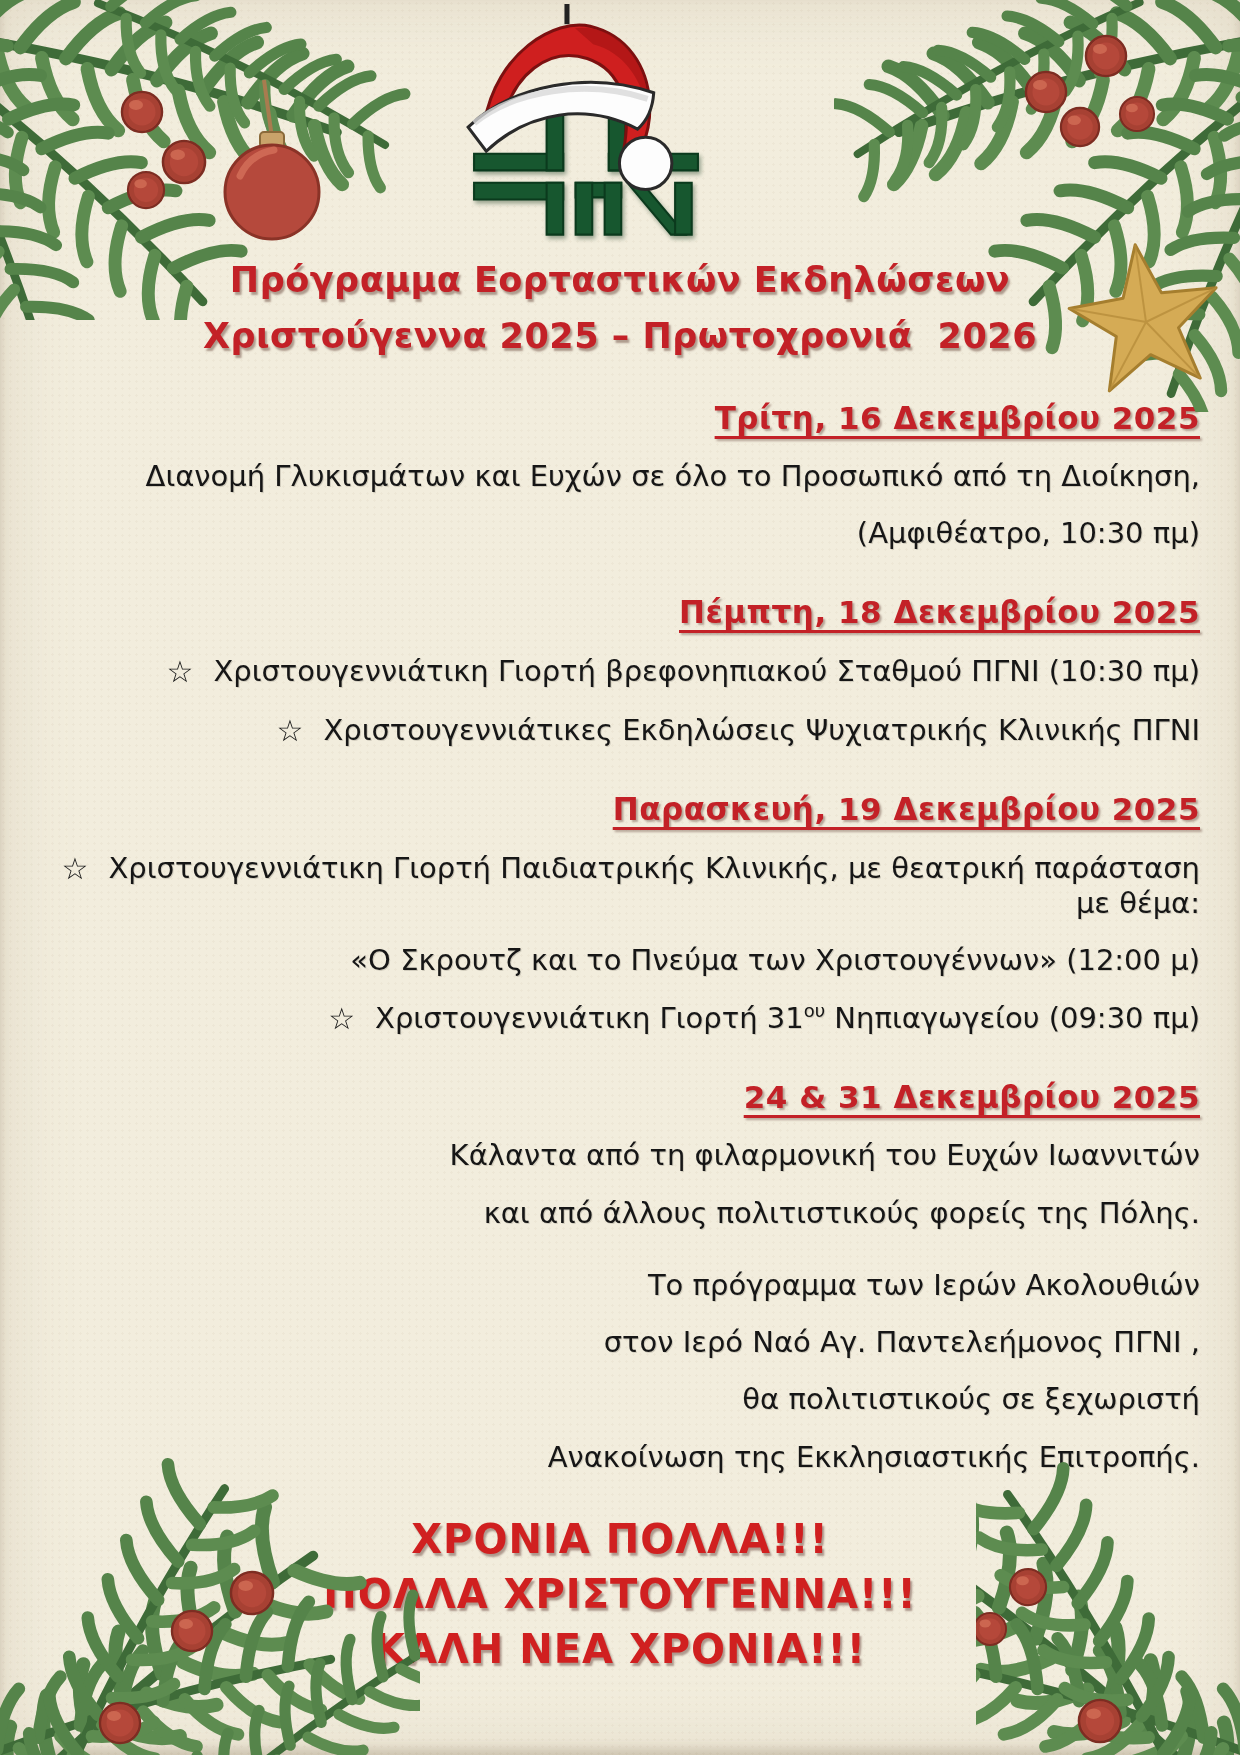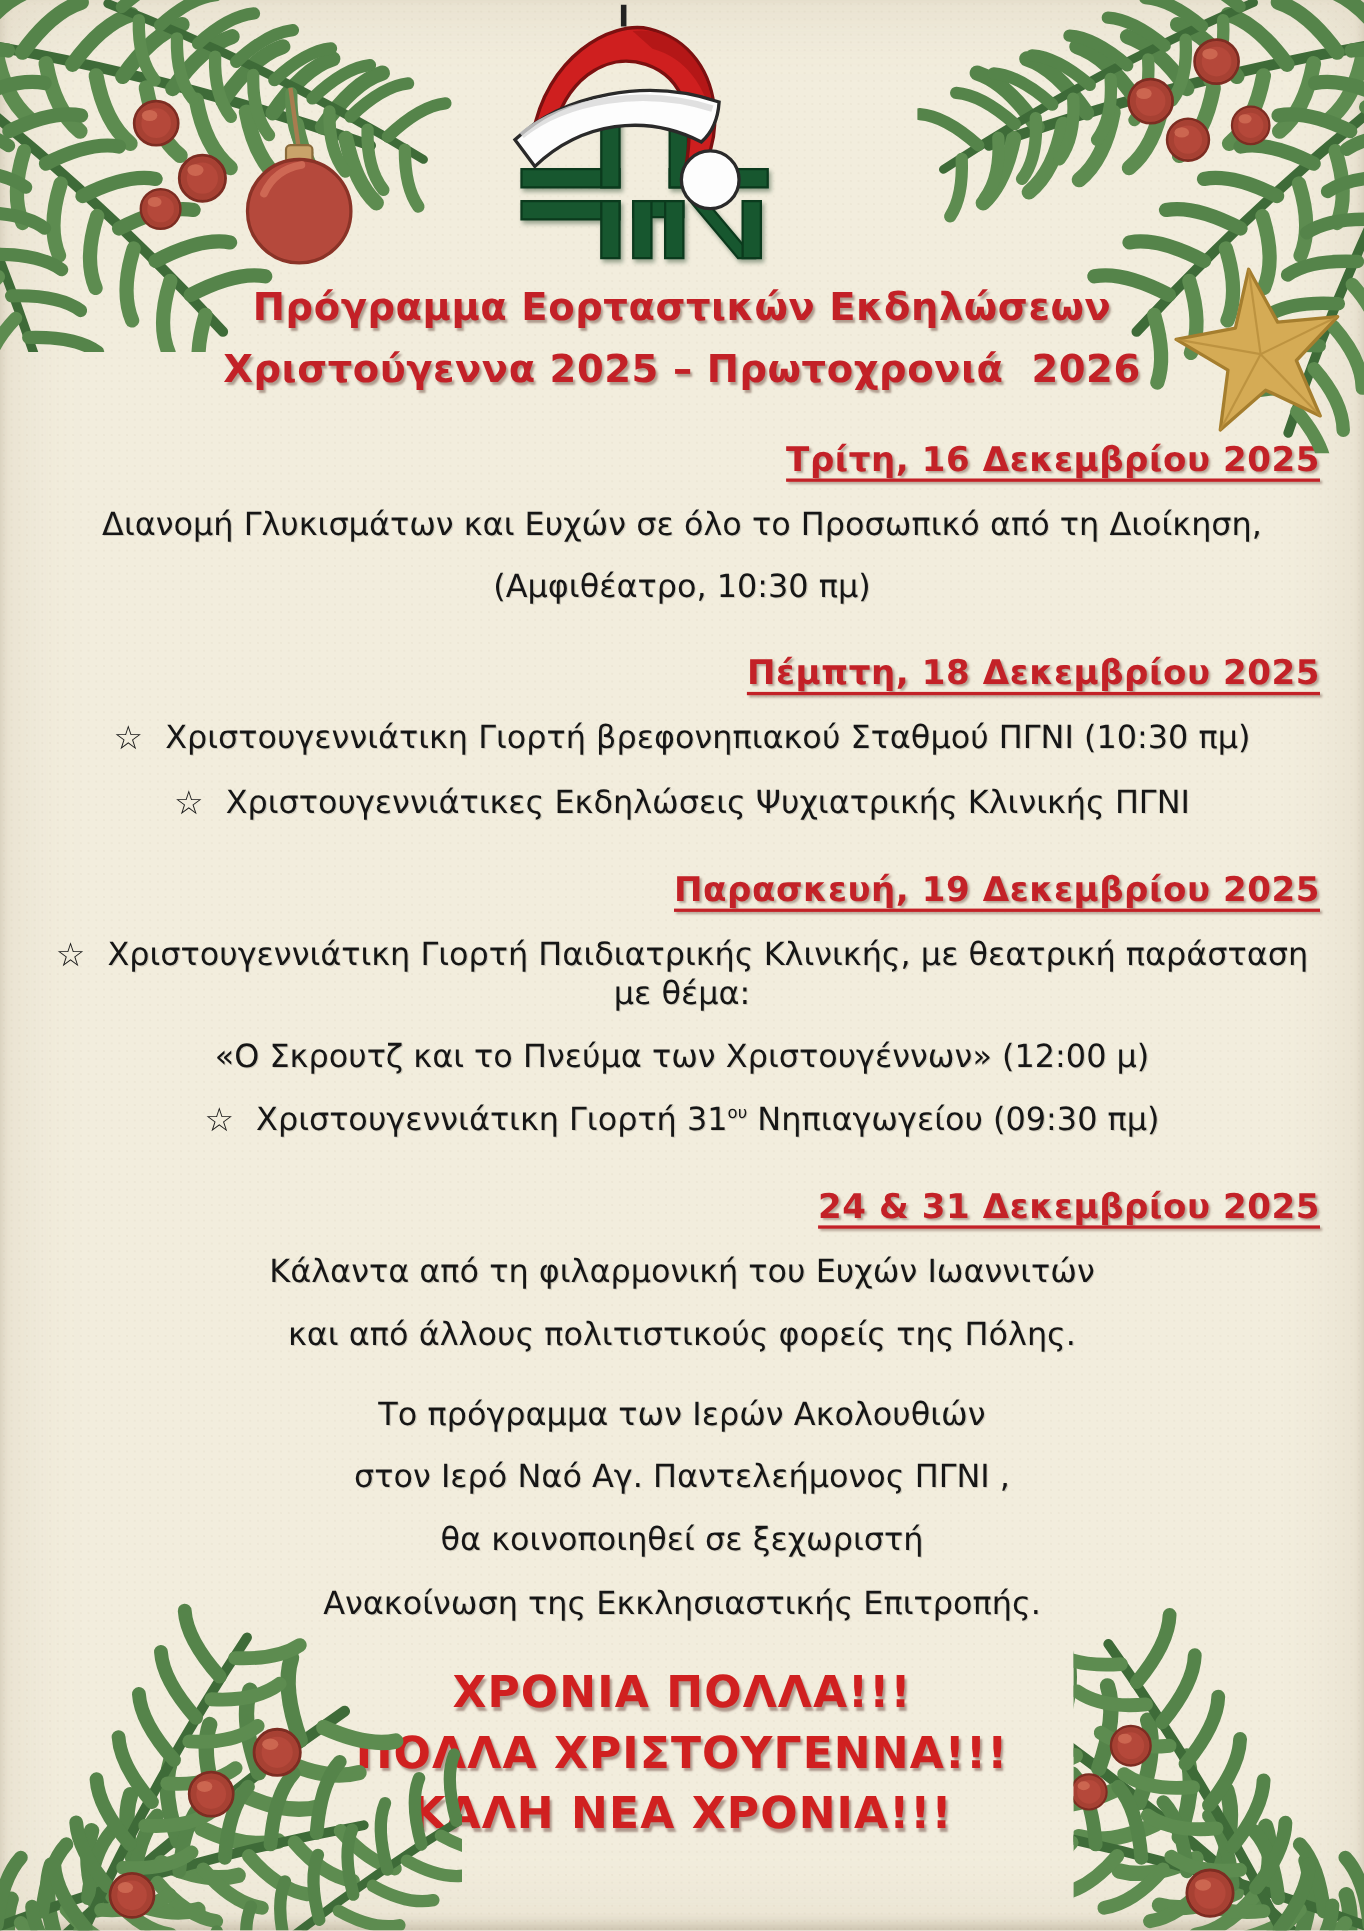--- a/index.html
+++ b/index.html
@@ -55,22 +55,23 @@
     white-space:pre-wrap;
     letter-spacing:0.5px;
     text-align:right;
   }
   .event-line{
     margin:23px 0;
     font-size:29px;
     line-height:1.18;
     white-space:pre-wrap;
     text-shadow:1px 1px 0 rgba(60,55,45,0.18);
-  }
-  .event-line sup{font-size:15px;}
+    text-align:right;
+  }
+  .event-line sup{font-size:18px;}
   .star-bullet{
     display:inline-block;
     margin-right:20px;
     font-size:30px;
     transform:translateY(1px);
     text-shadow:none;
   }
   .closing{margin-top:42px;text-align:center;}
   .closing-line{
     margin:9px 0;
@@ -240,21 +241,21 @@
         <p class="event-line"><span class="star-bullet">☆</span><span>Χριστουγεννιάτικη Γιορτή 31</span><sup>ου</sup><span> Νηπιαγωγείου (09:30 πμ)</span></p>
       </section>
       <section class="event-section">
         <h2 class="section-heading">24 &amp; 31 Δεκεμβρίου 2025</h2>
         <p class="event-line"><span>Κάλαντα από τη φιλαρμονική του Ευχών Ιωαννιτών</span></p>
         <p class="event-line"><span>και από άλλους πολιτιστικούς φορείς της Πόλης.</span></p>
       </section>
       <section class="event-section extra-gap">
         <p class="event-line"><span>Το πρόγραμμα των Ιερών Ακολουθιών</span></p>
         <p class="event-line"><span>στον Ιερό Ναό Αγ. Παντελεήμονος ΠΓΝΙ ,</span></p>
-        <p class="event-line"><span>θα κοινοποιηθεί σε ξεχωριστή</span></p>
+        <p class="event-line"><span>θα πολιτιστικούς σε ξεχωριστή</span></p>
         <p class="event-line"><span>Ανακοίνωση της Εκκλησιαστικής Επιτροπής.</span></p>
       </section>
     </main>
 
   <footer class="closing">
     <p class="closing-line">ΧΡΟΝΙΑ ΠΟΛΛΑ!!!</p>
     <p class="closing-line">ΠΟΛΛΑ ΧΡΙΣΤΟΥΓΕΝΝΑ!!!</p>
     <p class="closing-line">ΚΑΛΗ ΝΕΑ ΧΡΟΝΙΑ!!!</p>
   </footer>
 

